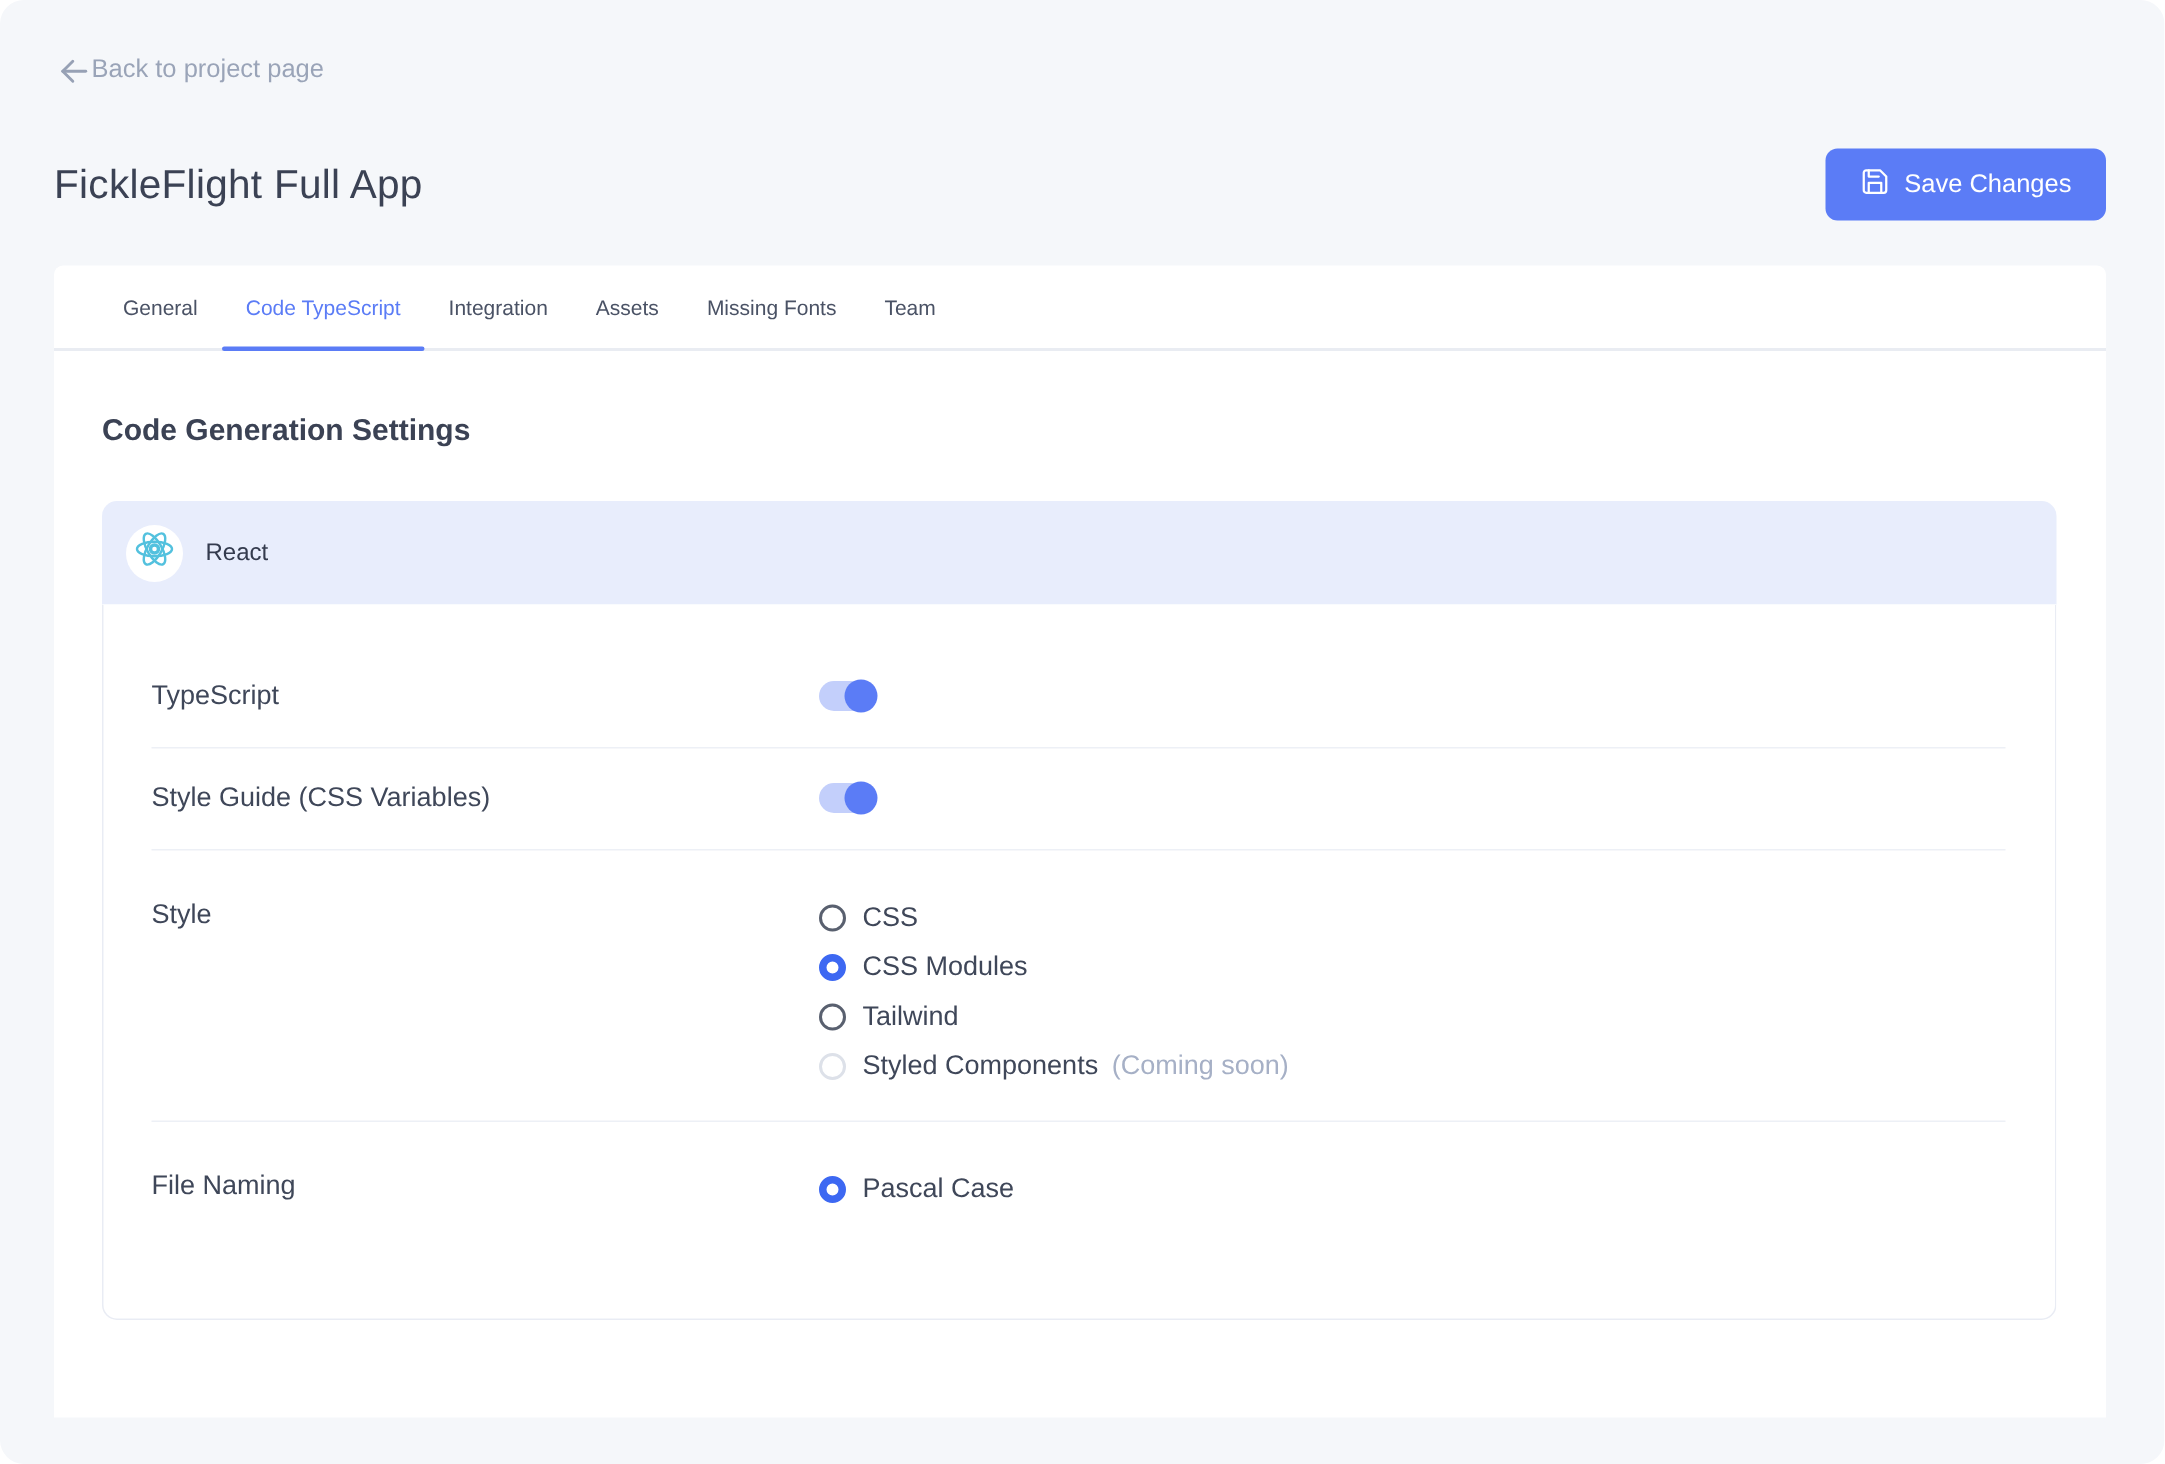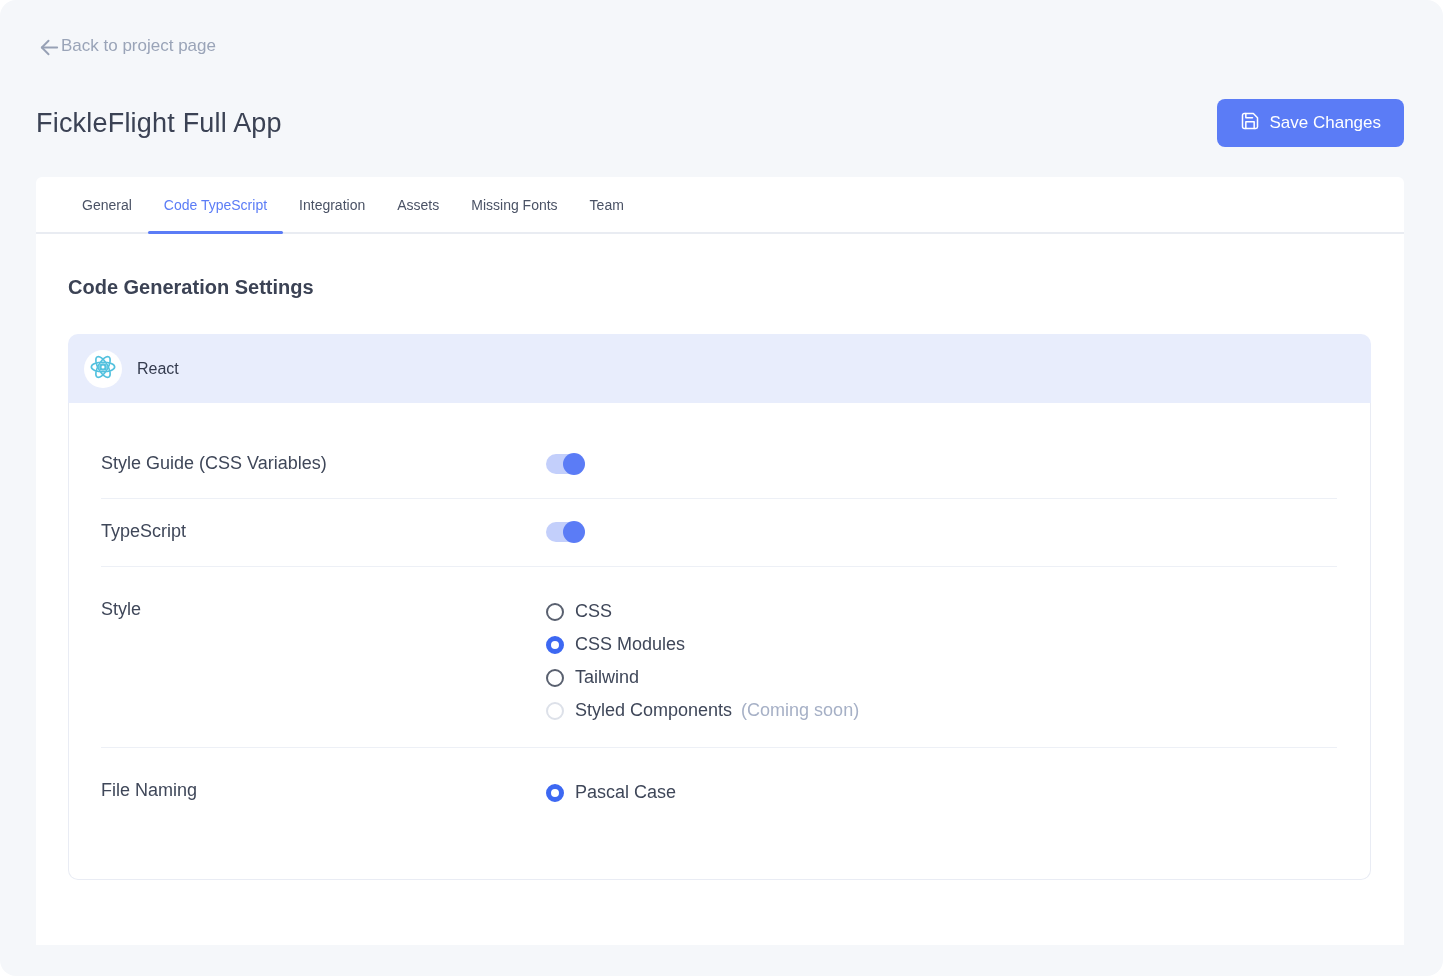--- a/index.html
+++ b/index.html
@@ -207,29 +207,29 @@
                 <ellipse cx="12" cy="12" rx="10" ry="4.1"></ellipse>
                 <ellipse cx="12" cy="12" rx="10" ry="4.1" transform="rotate(60 12 12)"></ellipse>
                 <ellipse cx="12" cy="12" rx="10" ry="4.1" transform="rotate(120 12 12)"></ellipse>
               </svg>
             </span>
           </div>
           <div class="fw-name">React</div>
         </div>
         <div class="fw-body">
             <div class="settings-row divided">
-              <div class="row-label">Style Guide (CSS Variables)</div>
+              <div class="row-label">TypeScript</div>
               <div class="row-content">
                 <div class="toggle on">
                   <div class="knob"></div>
                 </div>
               </div>
             </div>
             <div class="settings-row divided">
-              <div class="row-label">TypeScript</div>
+              <div class="row-label">Style Guide (CSS Variables)</div>
               <div class="row-content">
                 <div class="toggle on">
                   <div class="knob"></div>
                 </div>
               </div>
             </div>
             <div class="settings-row divided top-align">
               <div class="row-label">Style</div>
               <div class="row-content">
                 <div class="radio-line">

